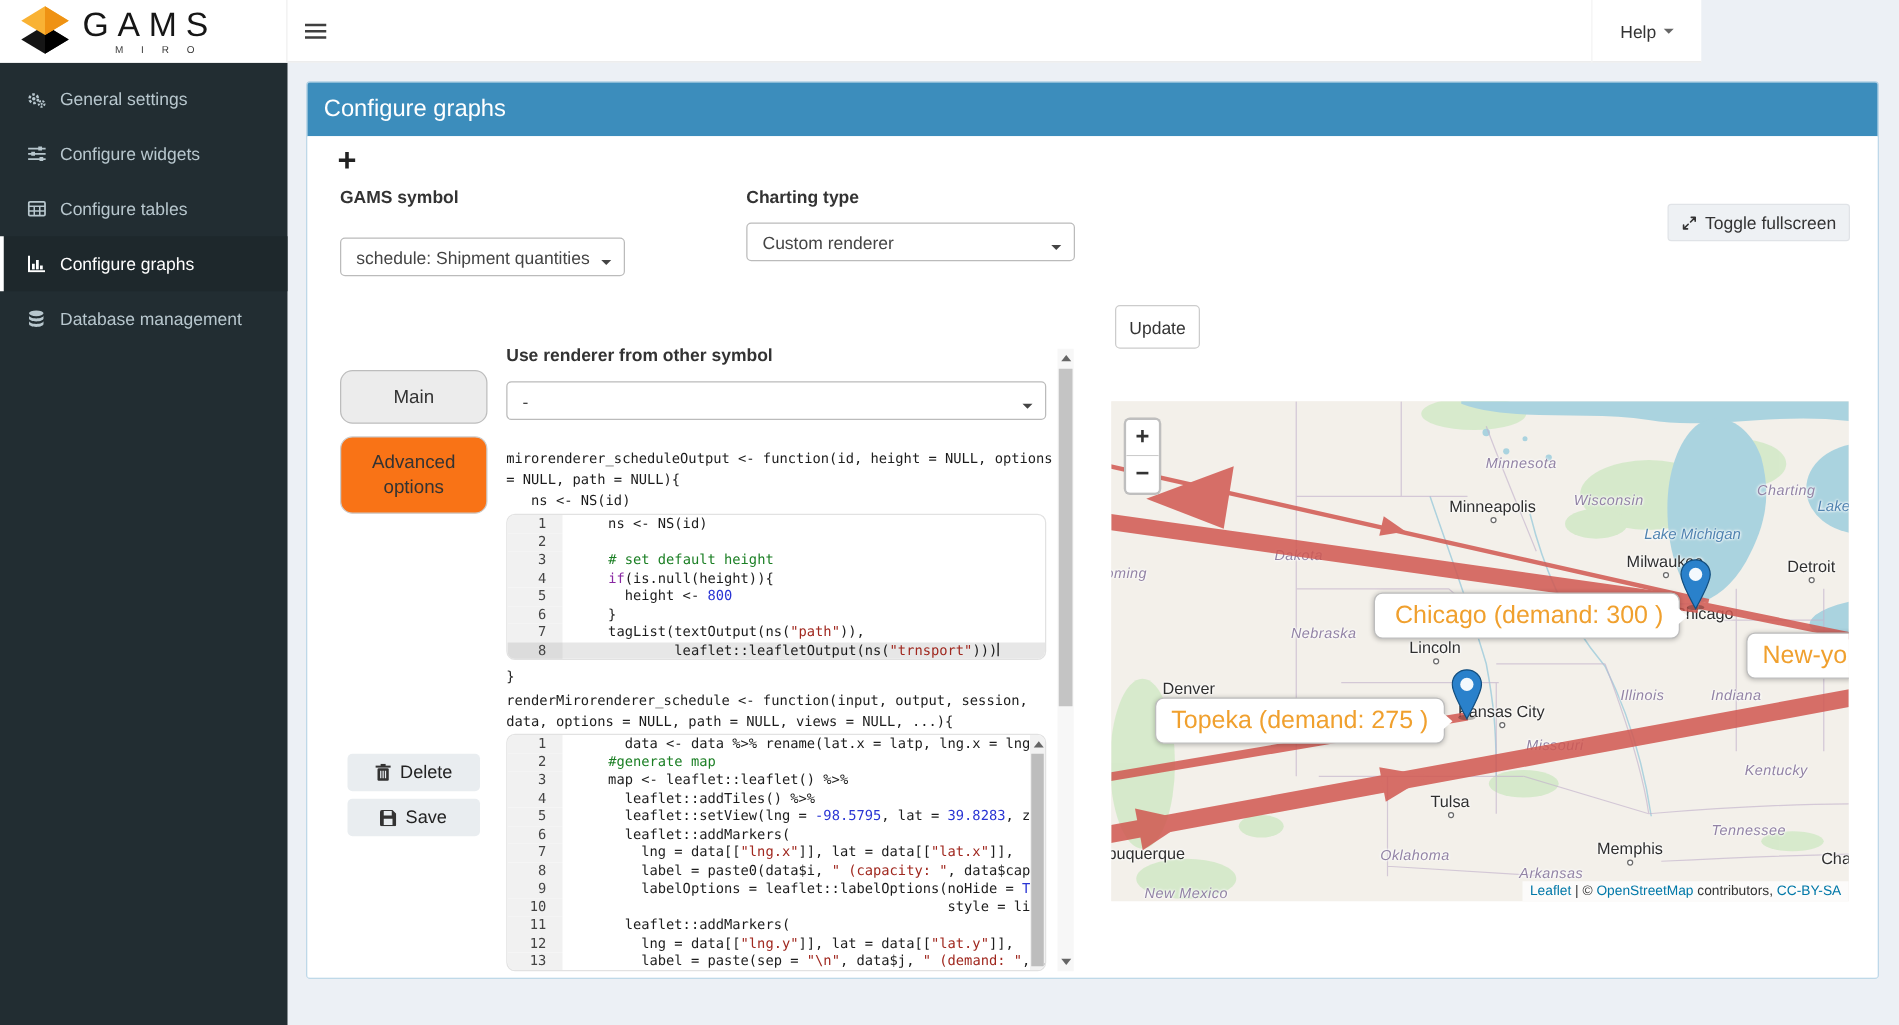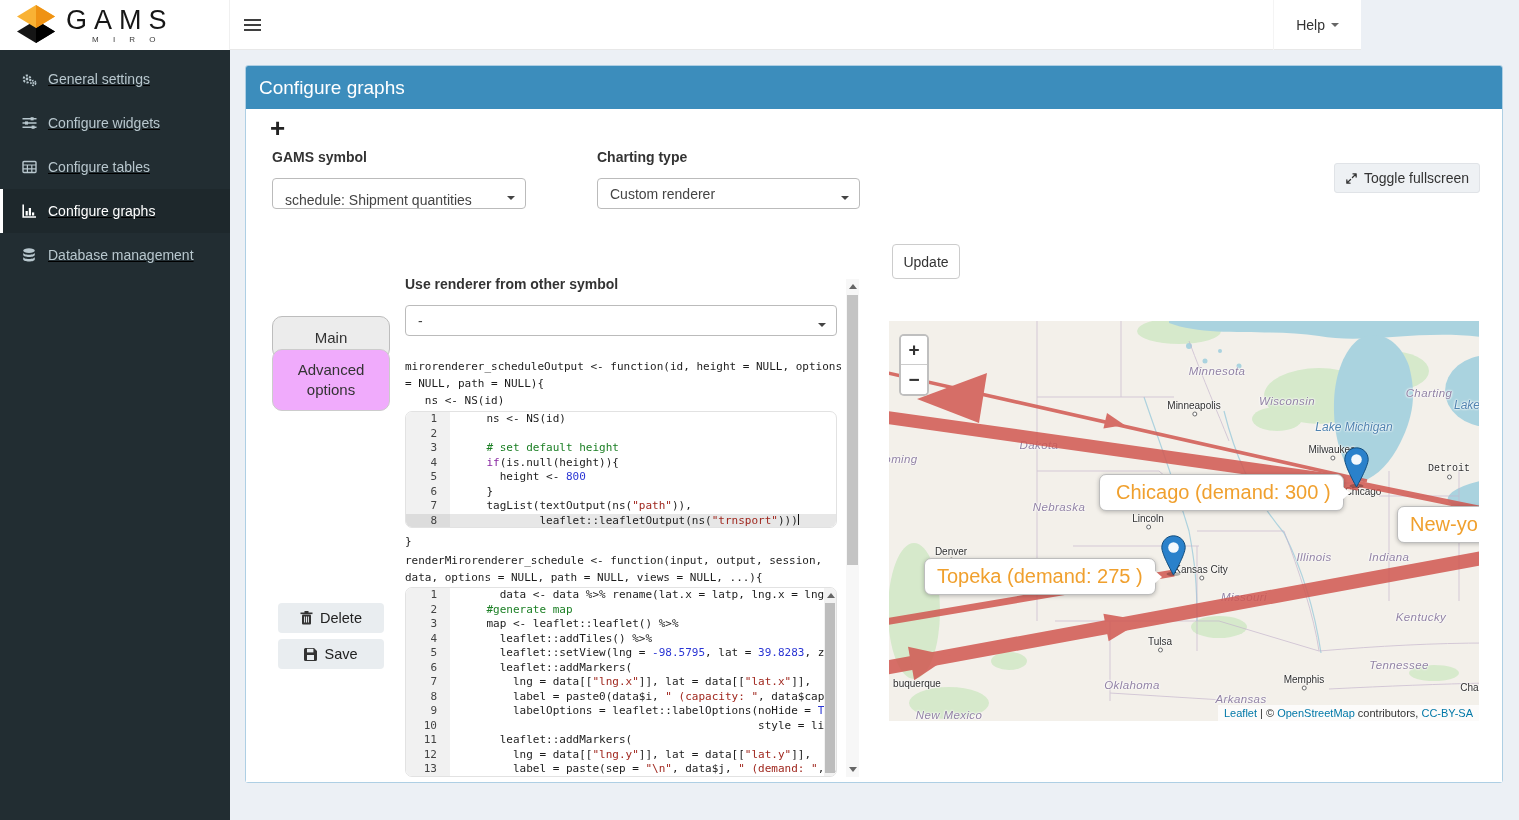--- a/index.html
+++ b/index.html
@@ -17,21 +17,21 @@
   .brand-sub { font-size:8px; letter-spacing:6px; color:#3a3a3a; margin-top:2px; margin-left:26px; }
   .hamburger { position:absolute; left:232px; top:0; width:40px; height:50px; display:flex;
     flex-direction:column; justify-content:center; align-items:center; gap:3px; cursor:pointer; }
   .hamburger i { display:block; width:17px; height:2px; background:#3f3f3f; }
   .help { position:absolute; right:0; top:0; height:50px; padding:0 22px; display:flex;
     align-items:center; gap:6px; font-size:14px; color:#333; border-left:1px solid #f4f4f4; cursor:pointer; }
   .caret-down { width:0; height:0; border:4px solid transparent; border-top-color:#666; margin-top:4px; }
 
   
   .sidebar { position:absolute; left:0; top:50px; width:230px; height:770px;
-    background:var(--sidebar-bg,#222d32); z-index:20; padding-top:7px;text-decoration:underline; }
+    background:var(--sidebar-bg,#222d32); z-index:20; padding-top:7px; }
   .side-item { display:flex; align-items:center; gap:11px; height:44px; padding-left:21px;
     color:var(--sidebar-text,#b8c7ce); font-size:14px; cursor:pointer; }
   .side-item .sicon { width:16px; height:16px; display:inline-flex; align-items:center; justify-content:center; }
   .side-item.active { background:var(--sidebar-active-bg,#1e282c); color:#fff;
     border-left:3px solid #fff; padding-left:18px; }
   .side-item svg { display:block; }
 
   
   .panel { position:absolute; left:245px; top:65px; width:1258px; height:718px; background:#fff;
     border:1px solid #aecfe4; border-radius:3px; z-index:10; }
@@ -48,22 +48,22 @@
 
   .btn-fullscreen { position:absolute; left:1088px; top:54px; width:146px; height:30px;
     background:#eef1f4; border:1px solid #e0e3e7; border-radius:3px; display:flex; align-items:center;
     justify-content:center; gap:6px; font-size:14px; color:#333; cursor:pointer; }
   .btn-update { position:absolute; left:646px; top:135px; width:68px; height:35px; background:#fff;
     border:1px solid #ccc; border-radius:4px; font-size:14px; color:#333; display:flex;
     align-items:center; justify-content:center; cursor:pointer; }
 
   .tab-main { position:absolute; left:26px; top:187px; width:118px; height:43px; background:#ececec;
     border:1px solid #bdbdbd; border-radius:10px; display:flex; align-items:center; justify-content:center;
-    font-size:15px; color:#333; cursor:pointer;margin-top:20px; }
-  .tab-adv { position:absolute; left:26px; top:240px; width:118px; height:62px; background:#f0abfc;
+    font-size:15px; color:#333; cursor:pointer; }
+  .tab-adv { position:absolute; left:26px; top:240px; width:118px; height:62px; background:#f97316;
     border:1px solid #ccc; border-radius:10px; display:flex; align-items:center; justify-content:center;
     text-align:center; font-size:15px; color:#333; cursor:pointer; padding:0 25px; line-height:1.35; }
   .btn-grey { position:absolute; left:32px; width:106px; height:30px; background:#e9edf0;
     border:none; border-radius:4px; font-size:14.5px; color:#222; display:flex; align-items:center;
     justify-content:center; gap:7px; cursor:pointer; }
   #btn-delete { top:494px; } #btn-save { top:530px; }
 
   
   .mono { font-family:"DejaVu Sans Mono", monospace; }
   .code-plain { position:absolute; left:159px; width:432px; font-size:11px; line-height:17px;
@@ -89,21 +89,21 @@
   .tri-down { width:0; height:0; border:4px solid transparent; border-top:5px solid #666; margin-top:3px;}
   #editor-b-scroll { position:absolute; right:0; top:0; bottom:0; width:12px; background:#f2f2f2; }
   #editor-b-scroll .thumb { position:absolute; left:1px; top:15px; bottom:3px; width:10px; background:#bdbdbd; }
 
   
   .map { position:absolute; left:643px; top:212px; width:590px; height:400px; overflow:hidden;
     background:var(--land,#f3f0ea); cursor:grab; }
   .map svg.layer { position:absolute; left:0; top:0; }
   .mlab { position:absolute; transform:translate(-50%,-50%); white-space:nowrap; pointer-events:none;
     text-shadow:0 0 2px #fff,0 0 2px #fff,0 0 3px #fff; }
-  .mlab.city { font-size:10px; color:#2f2f2f; font-weight:500; }
+  .mlab.city { font-size:13px; color:#2f2f2f; font-weight:500; }
   .mlab.state { font-size:11.5px; color:#9283a5; font-style:italic; letter-spacing:.4px; }
   .mlab.water { font-size:12px; color:#5083b0; font-style:italic; }
   .mlab.dot::after { content:''; position:absolute; left:50%; top:100%; margin:1px 0 0 -2px;
     width:3px; height:3px; border:1px solid #6a6a6a; border-radius:50%; background:#fff; }
   .pin { position:absolute; width:25px; height:41px; z-index:6; cursor:pointer; }
   .mtooltip { position:absolute; background:#fff; border:1px solid #bdbdbd; border-radius:7px;
     padding:6px 12px; font-size:20px; color:var(--tooltip-orange,#f0a02e); white-space:nowrap;
     box-shadow:0 1px 4px rgba(0,0,0,.25); z-index:7; pointer-events:none; }
   .mtooltip.tip-right::after { content:''; position:absolute; right:-7px; top:50%; margin-top:-7px;
     border-left:8px solid #fff; border-top:7px solid transparent; border-bottom:7px solid transparent; }
@@ -200,21 +200,21 @@
       </div>
     </div>
 
   <div class="panel">
     <div class="panel-header">Configure graphs</div>
     <div class="panel-body">
 
       <div class="add-btn">+</div>
 
       <div class="fld-label" style="left:26px; top:40px;">GAMS symbol</div>
-      <div class="sel" style="left:26px; top:69px; width:254px;align-items:flex-end;">
+      <div class="sel" style="left:26px; top:81px; width:228px;">
         <span>schedule: Shipment quantities</span>
         <span class="caret-down"></span>
       </div>
 
       <div class="fld-label" style="left:351px; top:40px;">Charting type</div>
       <div class="sel" style="left:351px; top:69px; width:263px;">
         <span>Custom renderer</span>
         <span class="caret-down"></span>
       </div>
 
@@ -363,21 +363,21 @@
         </svg>
 
         <div style="position:absolute;left:0;top:0;width:476px;height:400px;">
             <div class="mlab state" style="left: 328px; top: 50px;">Minnesota</div>
             <div class="mlab city dot" style="left: 305px; top: 84px;">Minneapolis</div>
             <div class="mlab state" style="left: 398px; top: 80px;">Wisconsin</div>
             <div class="mlab state" style="left: 540px; top: 72px;">Charting</div>
             <div class="mlab water" style="left: 465px; top: 106px;">Lake Michigan</div>
             <div class="mlab water" style="left: 584px; top: 84px;">Lake H</div>
             <div class="mlab city dot" style="left: 443px; top: 128px;">Milwaukee</div>
-            <div class="mlab city dot" style="left: 560px; top: 147px; font-family: Liberation Mono, monospace;">Detroit</div>
+            <div class="mlab city dot" style="left: 560px; top: 132px;">Detroit</div>
             <div class="mlab state" style="left: 150px; top: 124px;">Dakota</div>
             <div class="mlab state" style="left: 12px; top: 138px;">oming</div>
             <div class="mlab state" style="left: 170px; top: 186px;">Nebraska</div>
             <div class="mlab city dot" style="left: 259px; top: 197px;">Lincoln</div>
             <div class="mlab city" style="left: 474px; top: 170px;">Chicago</div>
             <div class="mlab city dot" style="left: 62px; top: 230px;">Denver</div>
             <div class="mlab city dot" style="left: 312px; top: 248px;">Kansas City</div>
             <div class="mlab state" style="left: 425px; top: 236px;">Illinois</div>
             <div class="mlab state" style="left: 500px; top: 236px;">Indiana</div>
             <div class="mlab state" style="left: 355px; top: 276px;">Missouri</div>

